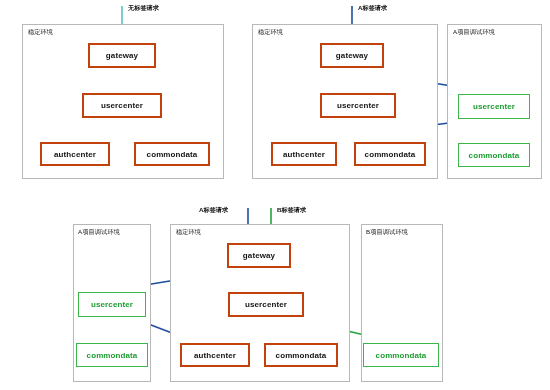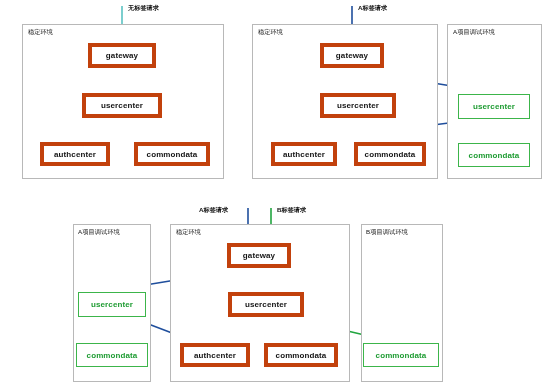--- a/index.html
+++ b/index.html
@@ -5,21 +5,21 @@
   html,body{margin:0;padding:0;background:#ffffff;}
   body{width:550px;height:390px;position:relative;overflow:hidden;
        font-family:"Liberation Sans","DejaVu Sans",sans-serif;}
   .stage{position:absolute;left:0;top:0;width:550px;height:390px;}
   svg.layer{position:absolute;left:0;top:0;width:550px;height:390px;overflow:visible;}
   .env{position:absolute;box-sizing:border-box;border:1px solid #b8b8b8;background:#ffffff;}
   .env-label{position:absolute;font-size:6.2px;color:#111111;white-space:nowrap;letter-spacing:0.1px;}
   .node{position:absolute;box-sizing:border-box;display:flex;align-items:center;
         justify-content:center;background:#ffffff;font-size:8px;font-weight:bold;
         letter-spacing:0.1px;white-space:nowrap;}
-  .node.stable{border:4px solid #c2410c;color:#141414;}
+  .node.stable{border:2px solid #c2410c;color:#141414;}
   .node.dbg{border:1px solid #3cb54a;color:#1f9c33;}
   .req-label{position:absolute;font-size:6.2px;color:#111111;white-space:nowrap;font-weight:bold;}
 </style>
 </head>
 <body>
 
 <div class="stage">
 
   <svg class="layer" viewBox="0 0 550 390">
     <defs>

